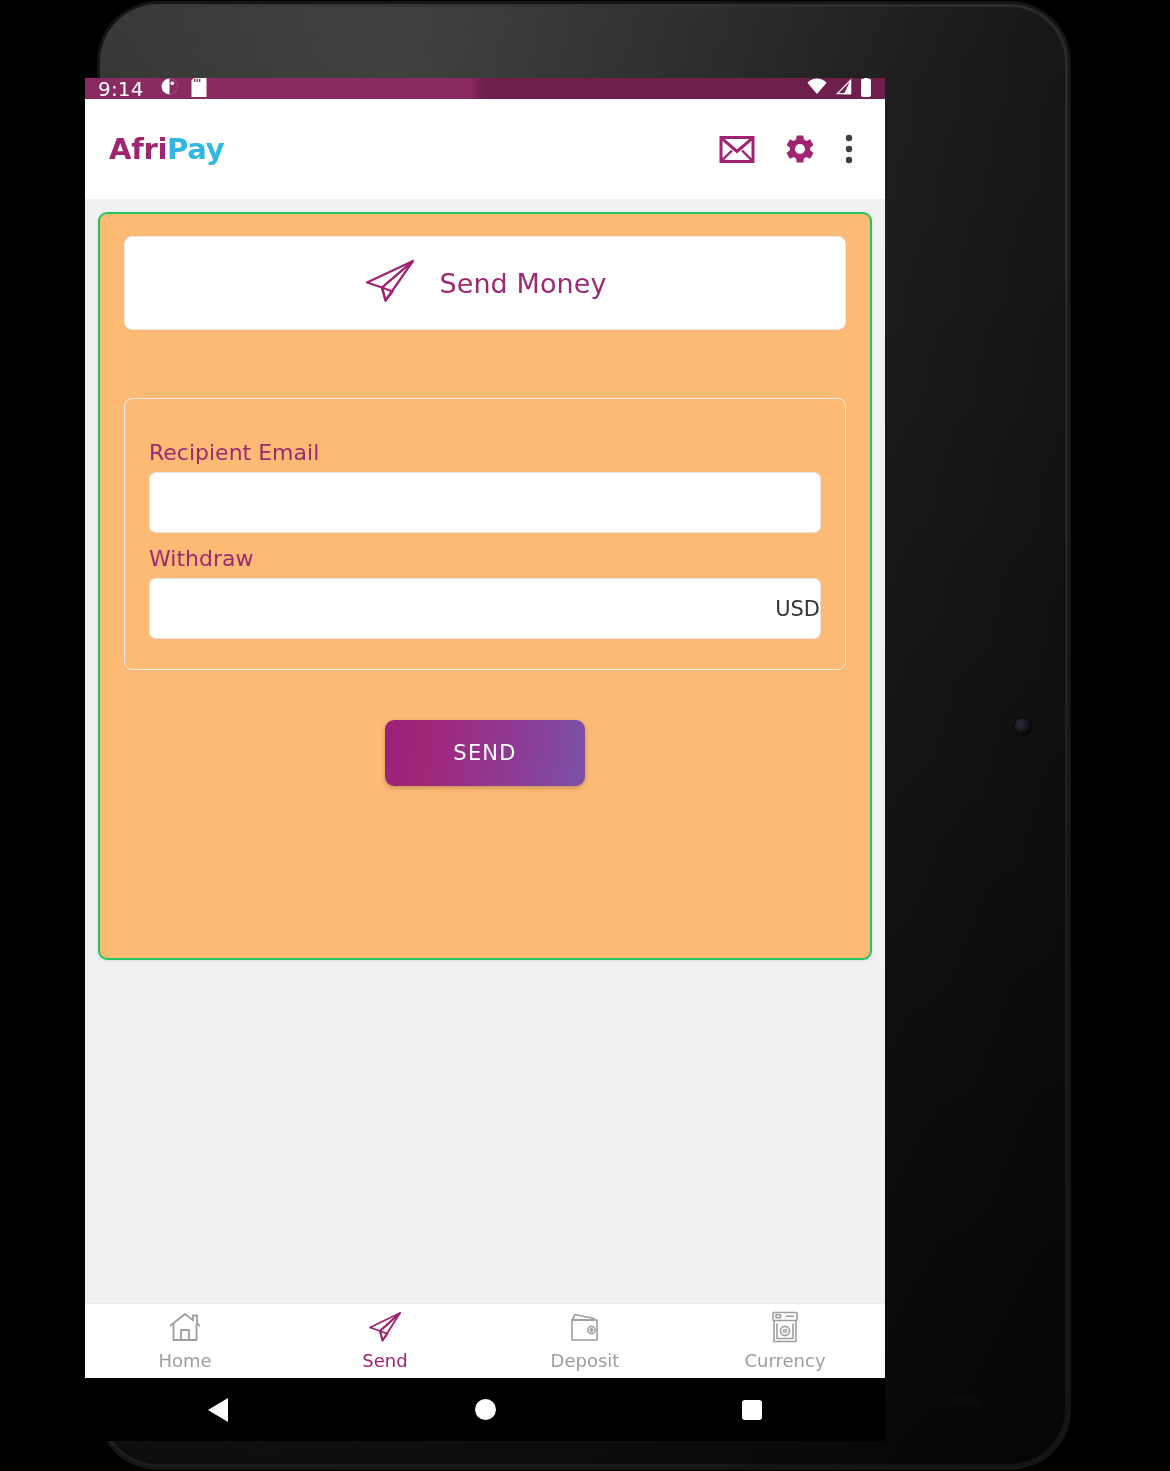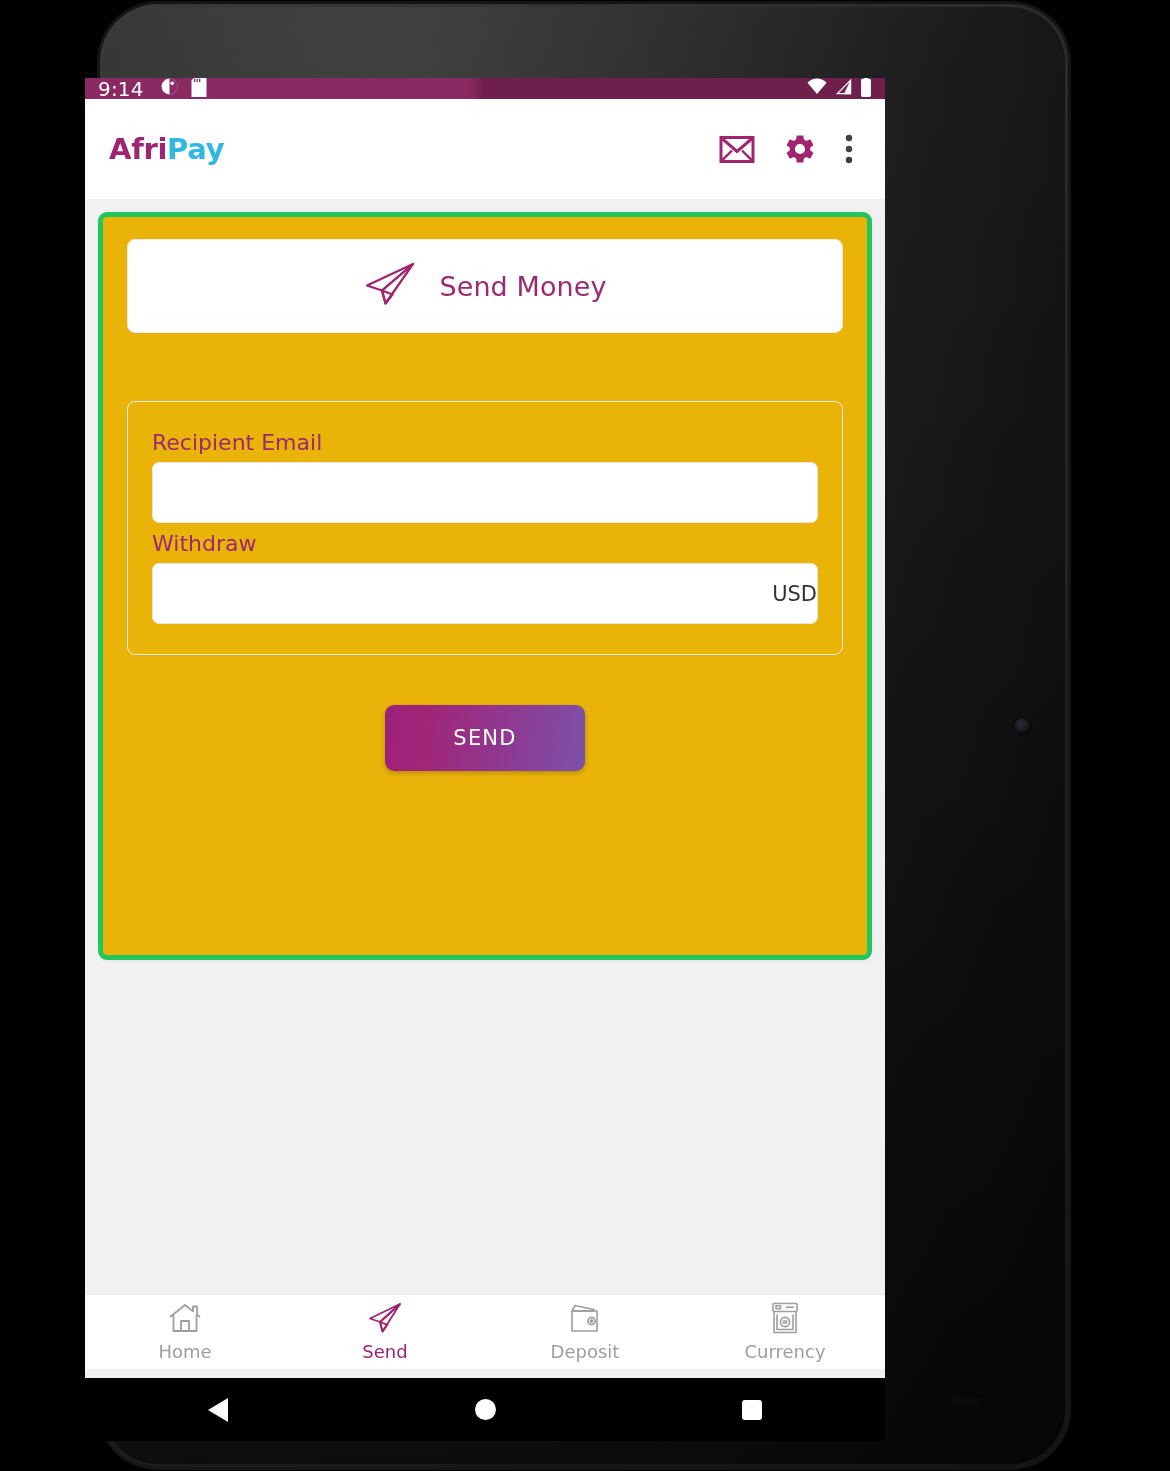--- a/index.html
+++ b/index.html
@@ -115,23 +115,23 @@
     cursor: pointer;
   }
 
   
   #content-scroll {
     height: 1141px;
     background: #f1f1f1;
     padding: 13px 13px 0 13px;
   }
   #main-card {
-    background: #eab308;
+    background: #fdba74;
     border-radius: 9px;
-    border: 5px solid #22c55e;
+    border: 2px solid #22c55e;
     box-shadow: 0 1px 3px rgba(0,0,0,0.07);
     padding: 22px 24px 26px 24px;
     height: 748px;
   }
 
   
   #send-money-header {
     border: 1px solid #ebebeb;
     border-radius: 8px;
     height: 94px;
@@ -150,21 +150,21 @@
   }
 
   
   #form-card {
     margin-top: 68px;
     border: 1px solid #ebebeb;
     border-radius: 8px;
     padding: 28px 24px 30px 24px;
     box-shadow: 0 1px 2px rgba(0,0,0,0.03);
   }
-  .field-group { margin-bottom: 8px; }
+  .field-group { margin-bottom: 8px; margin-top: 13px; }
   .field-label {
     font-size: 22px;
     color: #9c2a72;
     margin-bottom: 7px;
     font-family: "DejaVu Sans", sans-serif;
   }
   .field-input {
     width: 100%;
     height: 61px;
     border: 1px solid #e4e4e4;
@@ -210,21 +210,21 @@
     letter-spacing: 1.2px;
     cursor: pointer;
     box-shadow: 0 2px 5px rgba(0,0,0,0.22);
     font-family: "DejaVu Sans", sans-serif;
   }
 
   
   #bottom-nav {
     position: absolute;
     left: 0;
-    bottom: 9px;
+    bottom: 0;
     width: 800px;
     height: 75px;
     background: #ffffff;
     border-top: 1px solid #e8e8e8;
     display: flex;
   }
   .nav-item {
     flex: 1;
     display: flex;
     flex-direction: column;

